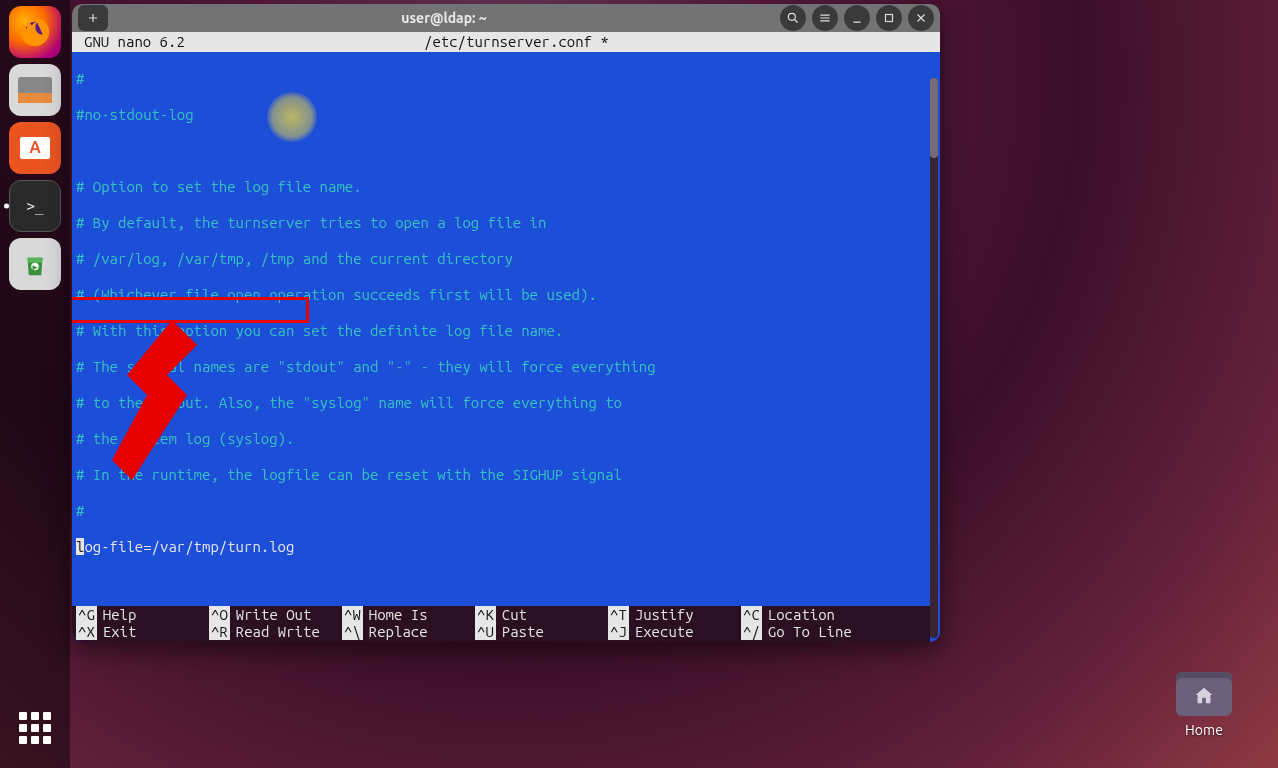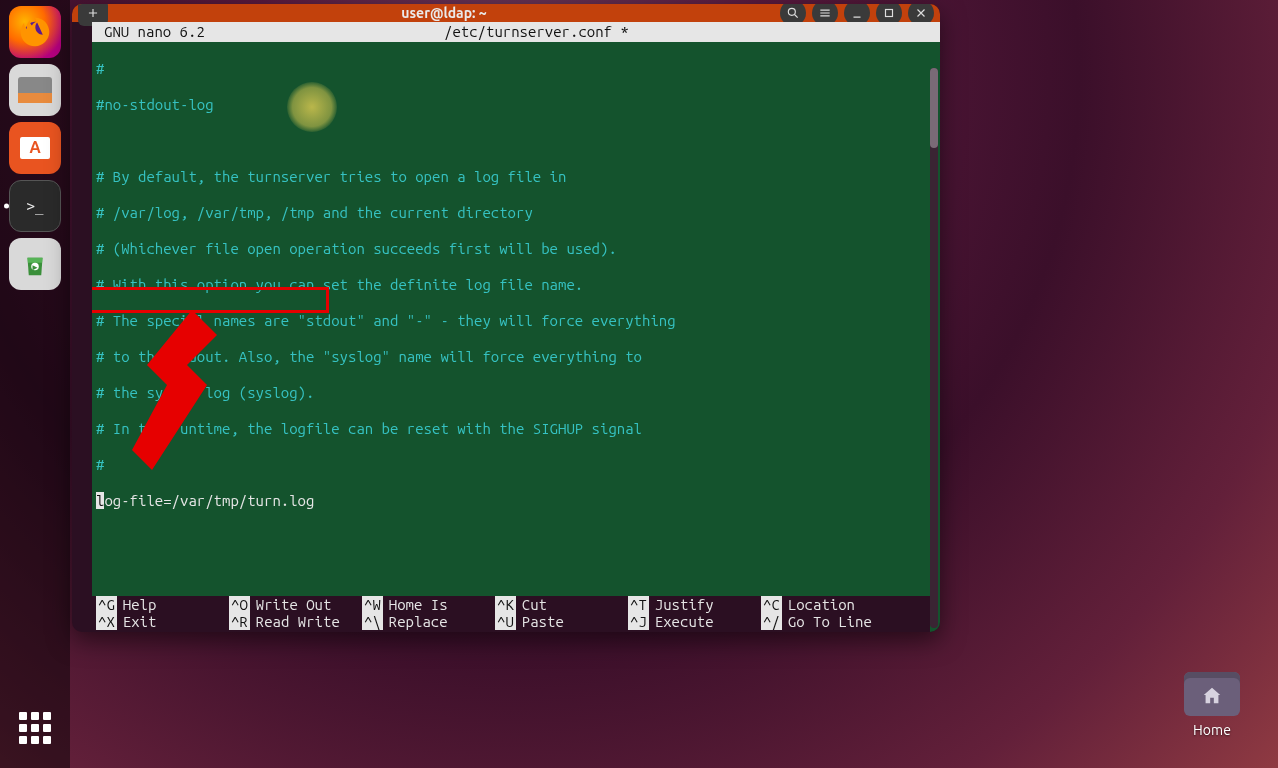--- a/index.html
+++ b/index.html
@@ -44,53 +44,53 @@
   }
   .apps-grid-inner {
     width:32px; height:32px;
     display:grid; grid-template-columns:repeat(3,1fr); grid-template-rows:repeat(3,1fr);
     gap:4px;
   }
   .apps-grid-inner span { background:#fff; border-radius:1px; }
 
   
   .home-icon {
-    position:absolute; right:26px; bottom:30px; width:80px;
+    position:absolute; right:34px; bottom:30px; width:80px;
     display:flex; flex-direction:column; align-items:center; gap:6px;
   }
   .home-folder {
     width:56px; height:44px; background:#6b5f7a; border-radius:6px; position:relative;
     box-shadow: inset 0 6px 0 #574d63;
   }
   .home-folder svg { position:absolute; left:50%; top:55%; transform:translate(-50%,-50%); width:22px; height:22px; fill:#d7d2df; }
   .home-label { color:#fff; font-size:14px; text-shadow:0 1px 2px rgba(0,0,0,.6); }
 
   
   .window {
     position:absolute; left:72px; top:4px; width:868px;
     background:#2b0f22; border-radius:10px; box-shadow:0 8px 24px rgba(0,0,0,.5);
     overflow:hidden;
   }
   .titlebar {
-    height:18px; background:#c2410c; display:flex; align-items:center;
+    height:28px; background:#737373; display:flex; align-items:center;
     padding:0 6px; gap:6px;
   }
   .tb-left, .tb-right { display:flex; align-items:center; gap:6px; }
   .tb-spacer { flex:1; }
   .tb-title { color:#eaeaea; font-size:14px; font-weight:600; }
   .tb-btn {
     width:30px; height:26px; border-radius:6px; background:#3a3a3a;
     display:flex; align-items:center; justify-content:center; color:#ddd;
     font-size:13px;
   }
   .tb-btn.round { width:26px; height:26px; border-radius:50%; }
   .tb-btn svg { width:14px; height:14px; fill:#ddd; }
 
   .term-body {
-    background:#14532d; padding:0; position:relative; height:610px;margin-left:20px;
+    background:#1d4ed8; padding:0; position:relative; height:610px;
   }
   .nano-header {
     background:#e6e6e6; color:#111; font-family:"Ubuntu Mono","DejaVu Sans Mono",monospace;
     font-size:15px; padding:0 12px; height:20px; line-height:20px;
     display:flex;
   }
   .nano-header .left { width: 340px; }
   .nano-content {
     font-family:"Ubuntu Mono","DejaVu Sans Mono",monospace; font-size:15px;
     line-height:18px; color:#36c2c2; padding:0 4px; white-space:pre;
@@ -229,20 +229,21 @@
   <div class="term-body">
     <div class="nano-header">
       <span class="left">  GNU nano 6.2</span>
       <span>/etc/turnserver.conf *</span>
     </div>
 
     <div class="nano-content">
 <div class="line">#</div>
 <div class="line">#no-stdout-log</div>
 <div class="line"></div>
+<div class="line"># Option to set the log file name.</div>
 <div class="line"># By default, the turnserver tries to open a log file in</div>
 <div class="line"># /var/log, /var/tmp, /tmp and the current directory</div>
 <div class="line"># (Whichever file open operation succeeds first will be used).</div>
 <div class="line"># With this option you can set the definite log file name.</div>
 <div class="line"># The special names are "stdout" and "-" - they will force everything</div>
 <div class="line"># to the stdout. Also, the "syslog" name will force everything to</div>
 <div class="line"># the system log (syslog).</div>
 <div class="line"># In the runtime, the logfile can be reset with the SIGHUP signal</div>
 <div class="line">#</div>
 <div class="line plain"><span class="cursor-box">l</span><span>og-file=/var/tmp/turn.log</span></div>

